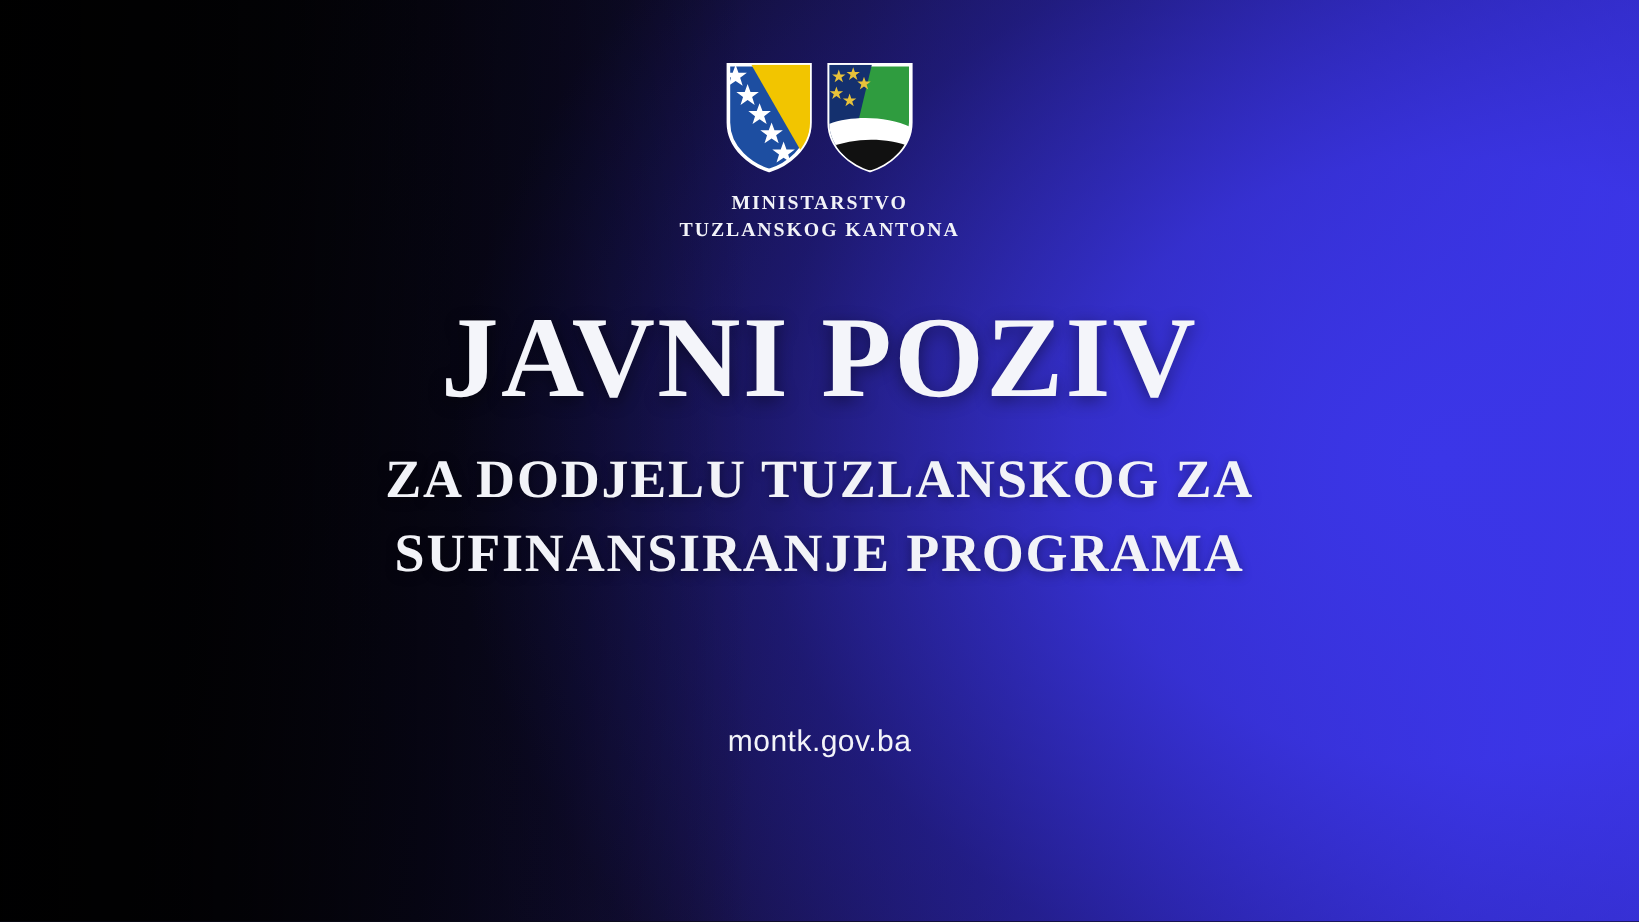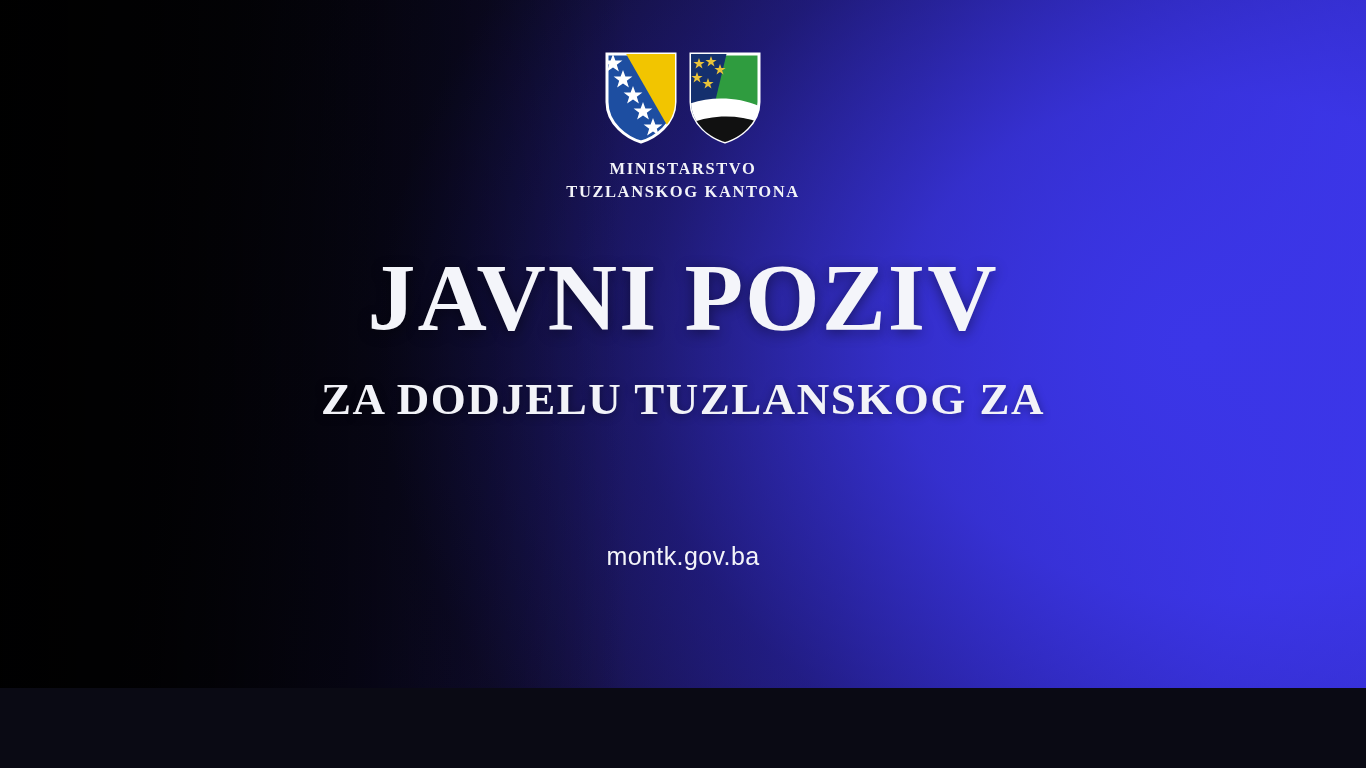--- a/index.html
+++ b/index.html
@@ -10,21 +10,21 @@
     overflow: hidden;
   }
   body {
     font-family: "Liberation Sans", sans-serif;
     background: #0a0a14;
   }
 
   .poster {
     position: relative;
     width: 1366px;
-    height: 688px;
+    height: 768px;
     background:
       radial-gradient(ellipse 1100px 900px at 88% 50%, #3b36e8 0%, rgba(59,54,232,0.72) 28%, rgba(37,33,160,0.45) 52%, rgba(12,10,45,0.10) 75%, rgba(0,0,0,0) 100%),
       linear-gradient(100deg, #050509 0%, #07060f 16%, #0c0a24 32%, #161142 48%, #201a72 63%, #2d25ac 77%, #3a32dd 90%, #4038f0 100%);
     overflow: hidden;
   }
   
   .poster::before {
     content: "";
     position: absolute;
     left: 0; top: 0; bottom: 0;
@@ -158,18 +158,19 @@
       <div class="ministry-text">
         <div>MINISTARSTVO</div>
         <div>TUZLANSKOG KANTONA</div>
       </div>
     </div>
 
     <div class="title-main">JAVNI POZIV</div>
 
     <div class="title-sub">
       <span class="line">ZA DODJELU TUZLANSKOG ZA</span>
+      <span class="line">SUFINANSIRANJE PROGRAMA</span>
     </div>
 
     <div class="website">montk.gov.ba</div>
 
   </div>
 </div>
 
 </body></html>

